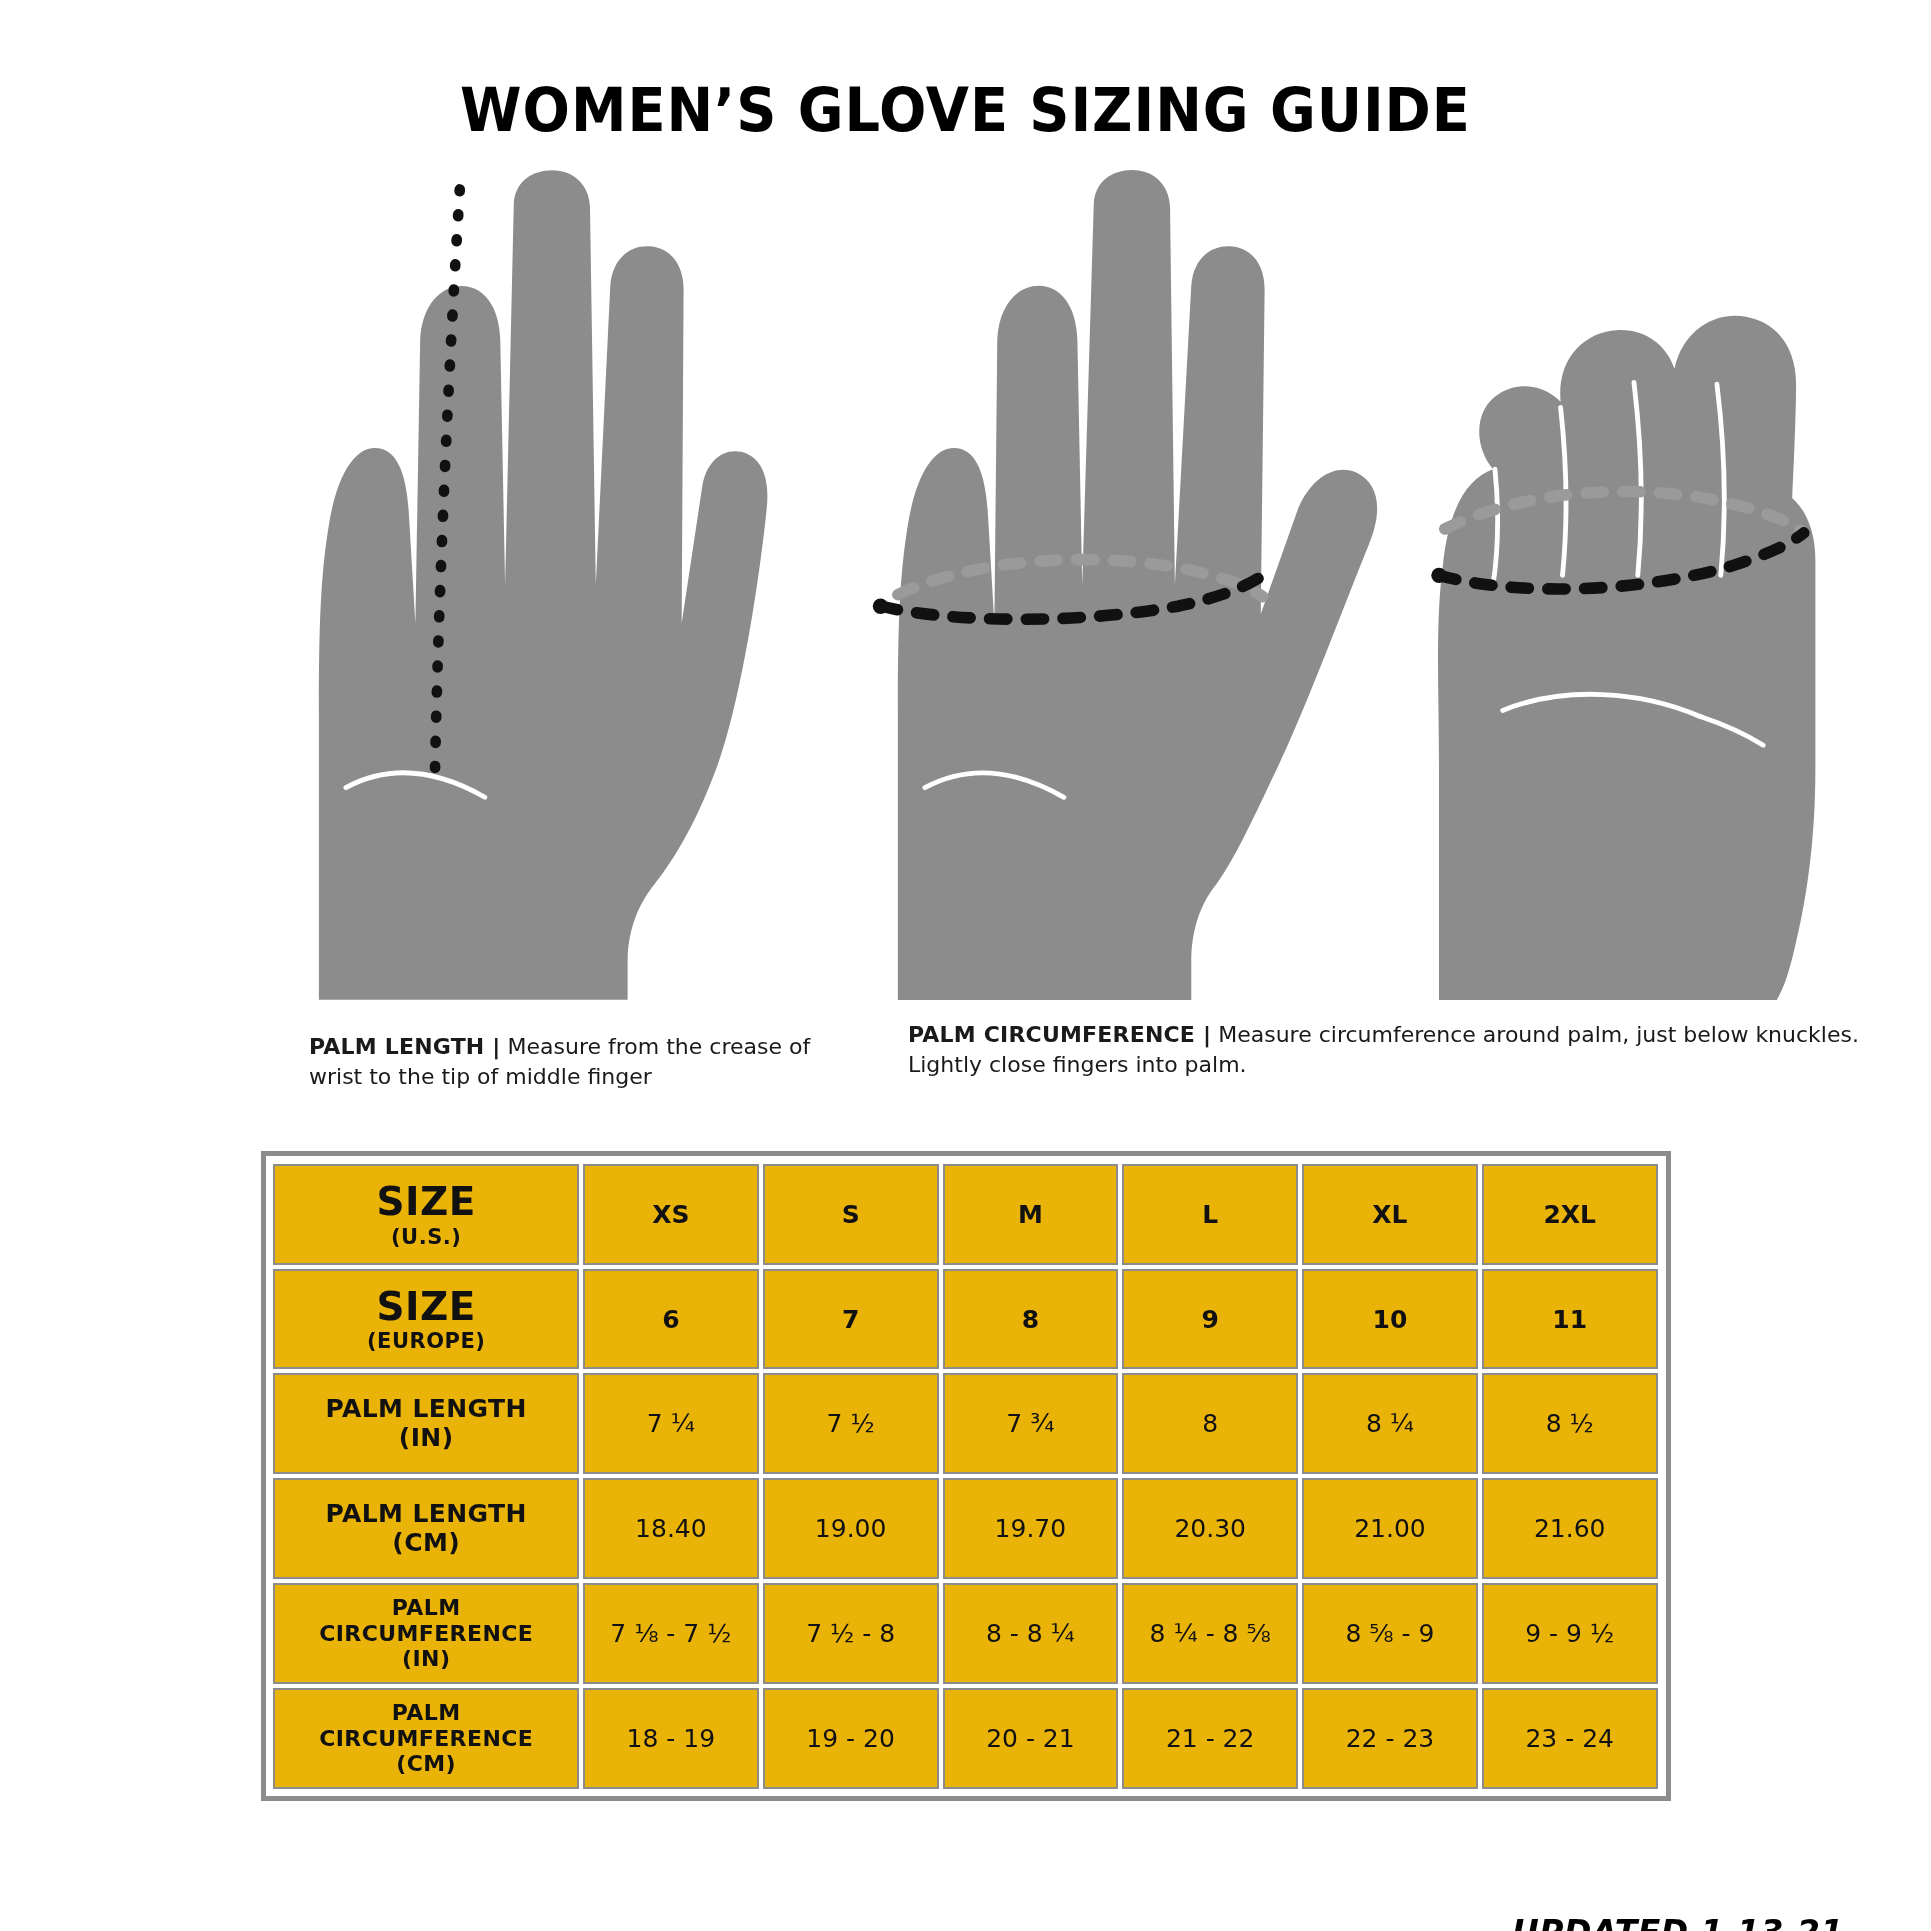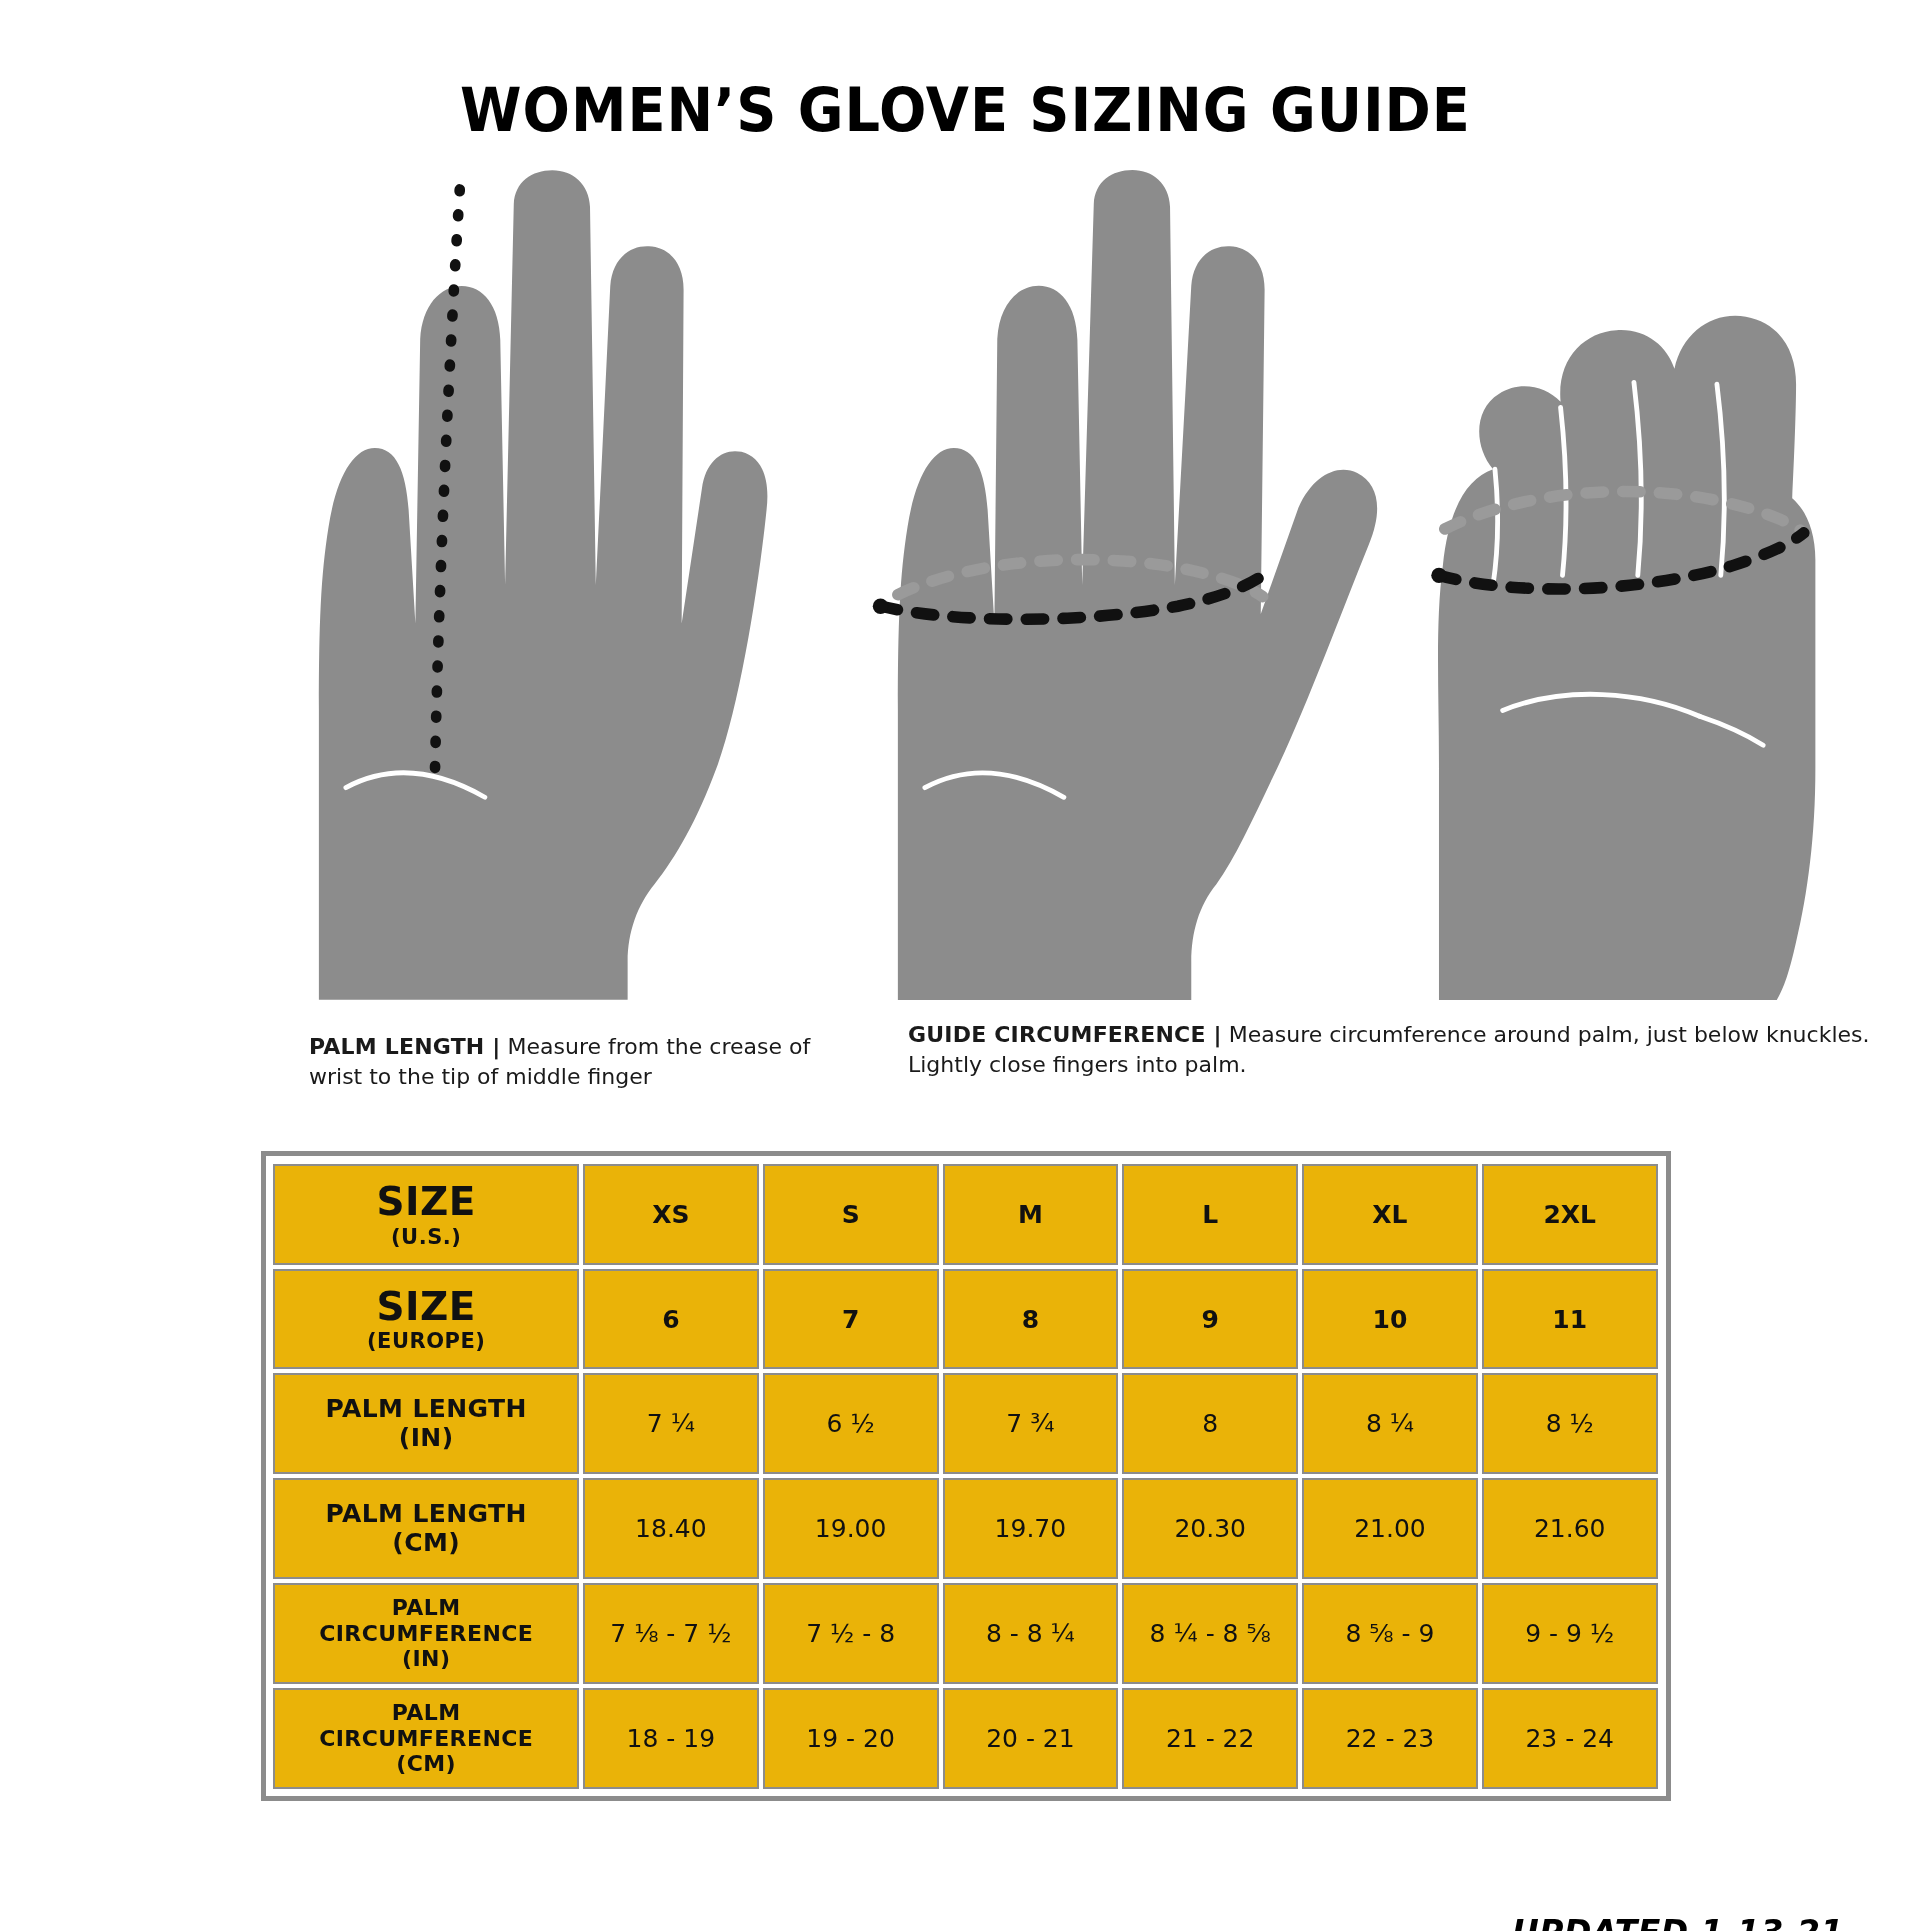--- a/index.html
+++ b/index.html
@@ -265,21 +265,21 @@
       </svg>
     </div>
 
   </div>
 
   <div class="captions">
     <div class="caption caption-1">
       <b>PALM LENGTH |</b><span> Measure from the crease of wrist to the tip of middle finger</span>
     </div>
     <div class="caption caption-2">
-      <b>GUIDE CIRCUMFERENCE |</b><span> Measure circumference around palm, just below knuckles. Lightly close fingers into palm.</span>
+      <b>PALM CIRCUMFERENCE |</b><span> Measure circumference around palm, just below knuckles. Lightly close fingers into palm.</span>
     </div>
   </div>
 
   <div class="table-wrap">
     <table class="sizing">
       <tbody>
 
         <tr>
           <td class="rowhead">
             <span class="big">SIZE</span>
@@ -305,21 +305,21 @@
           <td class="sizeval">10</td>
           <td class="sizeval">11</td>
         </tr>
 
         <tr>
           <td class="rowhead">
             <span class="lbl">PALM LENGTH</span>
             <span class="lbl">(IN)</span>
           </td>
           <td class="num">7 ¼</td>
-          <td class="num">6 ½</td>
+          <td class="num">7 ½</td>
           <td class="num">7 ¾</td>
           <td class="num">8</td>
           <td class="num">8 ¼</td>
           <td class="num">8 ½</td>
         </tr>
 
         <tr>
           <td class="rowhead">
             <span class="lbl">PALM LENGTH</span>
             <span class="lbl">(CM)</span>

